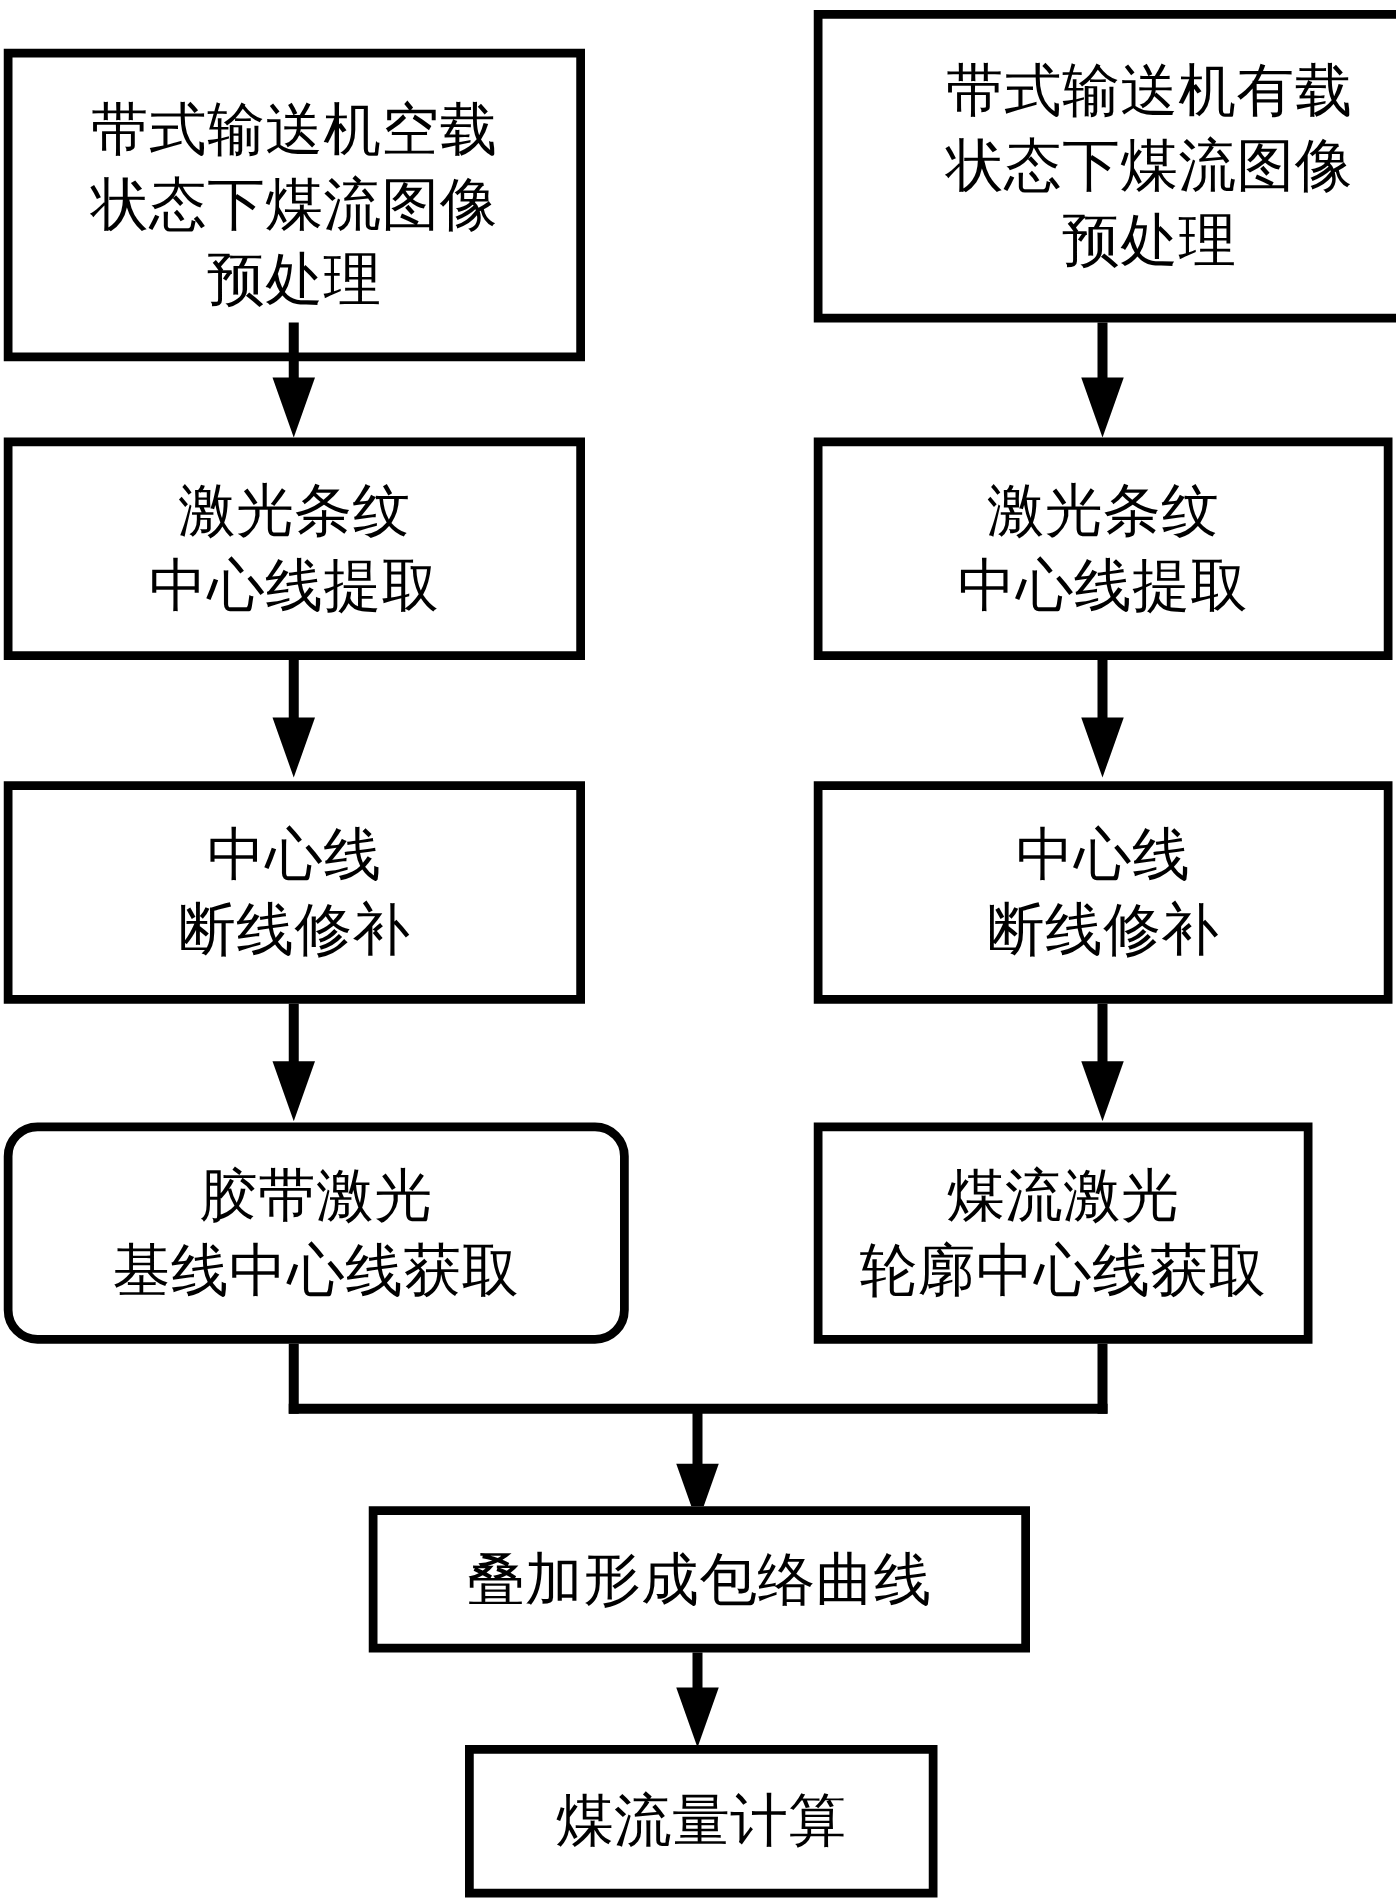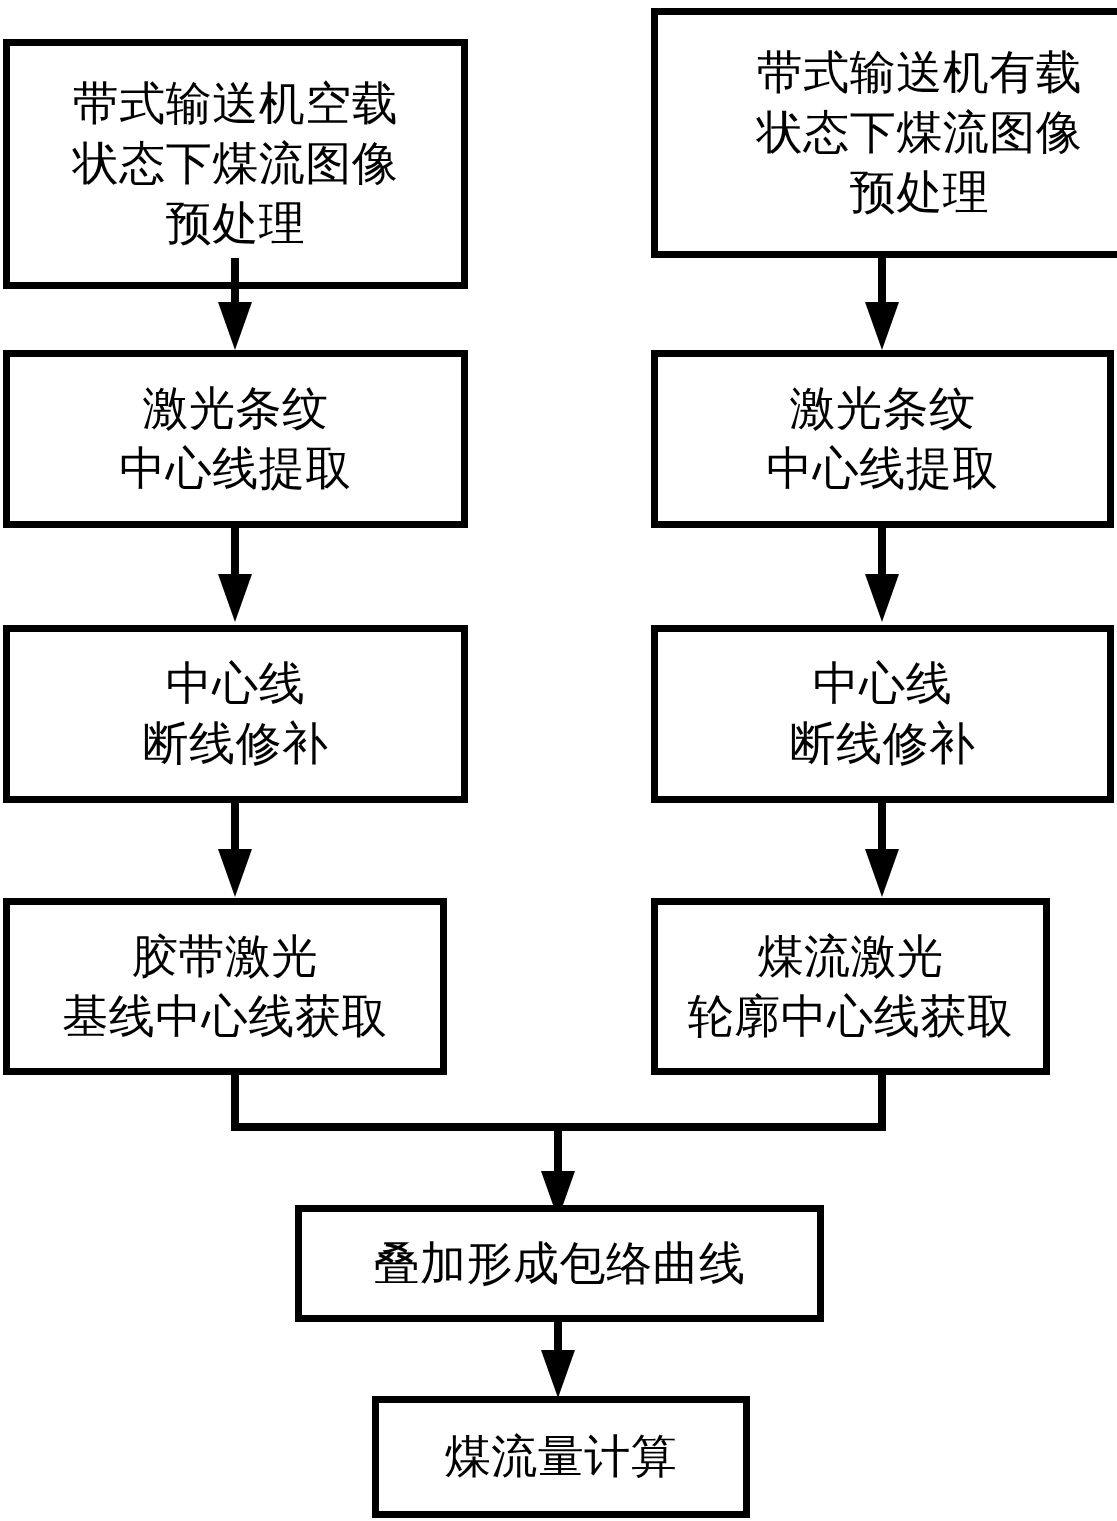--- a/index.html
+++ b/index.html
@@ -82,21 +82,21 @@
   <div class="arrowhead" style="left:218px; top:574px;"></div>
 
   <div class="node" style="left:3px; top:625px; width:465px; height:178px;">
     <span class="node-text">中心线
 断线修补</span>
   </div>
 
   <div class="vline" style="left:231px; top:803px; height:50px;"></div>
   <div class="arrowhead" style="left:218px; top:849px;"></div>
 
-  <div class="node" style="left:3px; top:898px; width:444px; height:177px;">
+  <div class="node" style="left:3px; top:898px; width:500px; height:177px;border-radius:27px;">
     <span class="node-text">胶带激光
 基线中心线获取</span>
   </div>
 
   <div class="node" style="left:651px; top:8px; width:537px; height:250px;">
     <span class="node-text">带式输送机有载
 状态下煤流图像
 预处理</span>
   </div>
 

